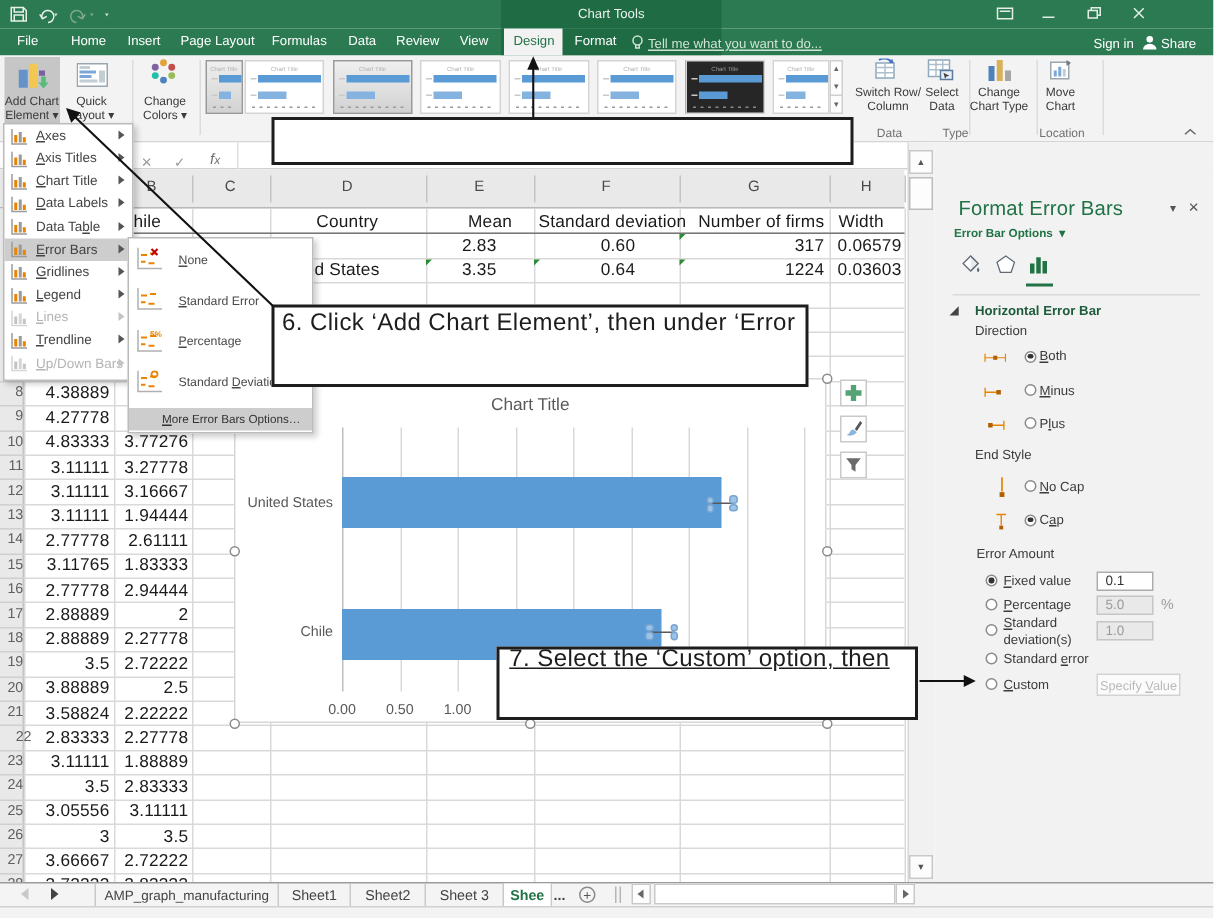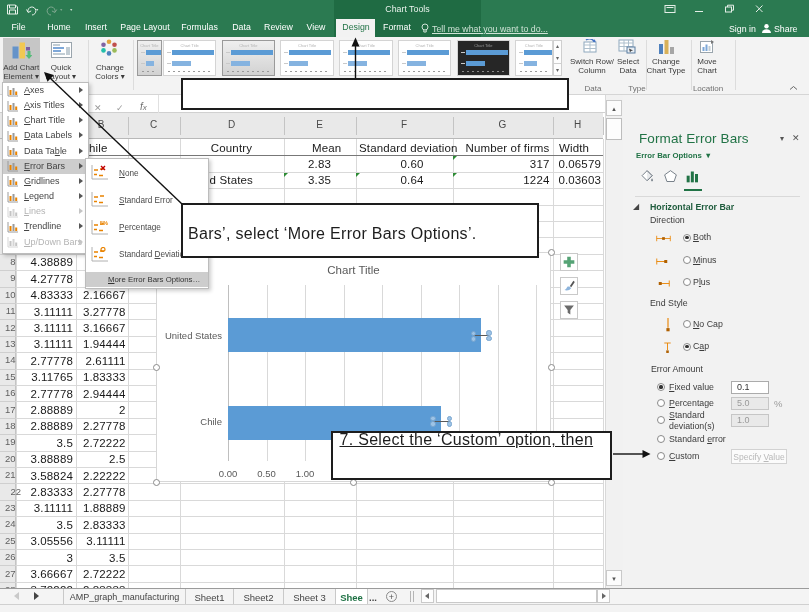--- a/index.html
+++ b/index.html
@@ -400,21 +400,21 @@
 <div class="ab" style="left:16px;top:436.7px;width:57px;text-align:right;font-size:11.5px;letter-spacing:0.15px;color:#1a1a1a;white-space:nowrap;">3.5</div>
 <div class="ab" style="left:16px;top:453.1px;width:57px;text-align:right;font-size:11.5px;letter-spacing:0.15px;color:#1a1a1a;white-space:nowrap;">3.88889</div>
 <div class="ab" style="left:16px;top:469.5px;width:57px;text-align:right;font-size:11.5px;letter-spacing:0.15px;color:#1a1a1a;white-space:nowrap;">3.58824</div>
 <div class="ab" style="left:16px;top:485.9px;width:57px;text-align:right;font-size:11.5px;letter-spacing:0.15px;color:#1a1a1a;white-space:nowrap;">2.83333</div>
 <div class="ab" style="left:16px;top:502.3px;width:57px;text-align:right;font-size:11.5px;letter-spacing:0.15px;color:#1a1a1a;white-space:nowrap;">3.11111</div>
 <div class="ab" style="left:16px;top:518.7px;width:57px;text-align:right;font-size:11.5px;letter-spacing:0.15px;color:#1a1a1a;white-space:nowrap;">3.5</div>
 <div class="ab" style="left:16px;top:535.1px;width:57px;text-align:right;font-size:11.5px;letter-spacing:0.15px;color:#1a1a1a;white-space:nowrap;">3.05556</div>
 <div class="ab" style="left:16px;top:551.5px;width:57px;text-align:right;font-size:11.5px;letter-spacing:0.15px;color:#1a1a1a;white-space:nowrap;">3</div>
 <div class="ab" style="left:16px;top:567.9px;width:57px;text-align:right;font-size:11.5px;letter-spacing:0.15px;color:#1a1a1a;white-space:nowrap;">3.66667</div>
 <div class="ab" style="left:16px;top:584.3px;width:57px;text-align:right;font-size:11.5px;letter-spacing:0.15px;color:#1a1a1a;white-space:nowrap;">3.72222</div>
-<div class="ab" style="left:75.5px;top:289.1px;width:50px;text-align:right;font-size:11.5px;letter-spacing:0.15px;color:#1a1a1a;white-space:nowrap;">2.16667</div>
+<div class="ab" style="left:75.5px;top:289.1px;width:50px;text-align:right;font-size:11.5px;letter-spacing:0.15px;color:#1a1a1a;white-space:nowrap;">3.77276</div>
 <div class="ab" style="left:75.5px;top:305.5px;width:50px;text-align:right;font-size:11.5px;letter-spacing:0.15px;color:#1a1a1a;white-space:nowrap;">3.27778</div>
 <div class="ab" style="left:75.5px;top:321.9px;width:50px;text-align:right;font-size:11.5px;letter-spacing:0.15px;color:#1a1a1a;white-space:nowrap;">3.16667</div>
 <div class="ab" style="left:75.5px;top:338.3px;width:50px;text-align:right;font-size:11.5px;letter-spacing:0.15px;color:#1a1a1a;white-space:nowrap;">1.94444</div>
 <div class="ab" style="left:75.5px;top:354.7px;width:50px;text-align:right;font-size:11.5px;letter-spacing:0.15px;color:#1a1a1a;white-space:nowrap;">2.61111</div>
 <div class="ab" style="left:75.5px;top:371.1px;width:50px;text-align:right;font-size:11.5px;letter-spacing:0.15px;color:#1a1a1a;white-space:nowrap;">1.83333</div>
 <div class="ab" style="left:75.5px;top:387.5px;width:50px;text-align:right;font-size:11.5px;letter-spacing:0.15px;color:#1a1a1a;white-space:nowrap;">2.94444</div>
 <div class="ab" style="left:75.5px;top:403.9px;width:50px;text-align:right;font-size:11.5px;letter-spacing:0.15px;color:#1a1a1a;white-space:nowrap;">2</div>
 <div class="ab" style="left:75.5px;top:420.3px;width:50px;text-align:right;font-size:11.5px;letter-spacing:0.15px;color:#1a1a1a;white-space:nowrap;">2.27778</div>
 <div class="ab" style="left:75.5px;top:436.7px;width:50px;text-align:right;font-size:11.5px;letter-spacing:0.15px;color:#1a1a1a;white-space:nowrap;">2.72222</div>
 <div class="ab" style="left:75.5px;top:453.1px;width:50px;text-align:right;font-size:11.5px;letter-spacing:0.15px;color:#1a1a1a;white-space:nowrap;">2.5</div>
@@ -706,21 +706,21 @@
         <path d="M3 5 h4 M9 4 h4"></path>
         <path d="M3 9.5 h3 M8 10.5 h4"></path>
       </g>
       <circle cx="12" cy="2.5" r="2" stroke="#e98300" fill="none" stroke-width="1.2"></circle>
     </svg>
 <div class="ab" style="left:119px;top:250.4px;font-size:8.2px;color:#4a4a4a;white-space:nowrap;">Standard <u>D</u>eviation</div>
 <div class="ab" style="left:86px;top:271.5px;width:122px;height:15px;background:#cdcdcd;"></div>
 <div class="ab" style="left:108px;top:274.5px;font-size:7.8px;color:#333;white-space:nowrap;"><u>M</u>ore Error Bars Options…</div>
 <div class="ab" style="left:181px;top:78px;width:388px;height:32px;background:#fff;border:2px solid #1d1d1d;"></div>
 <div class="ab" style="left:181px;top:203px;width:358px;height:55px;background:#fff;border:2px solid #1d1d1d;"></div>
-<div class="ab" style="left:188px;top:224.5px;font-size:16px;letter-spacing:0.3px;color:#1d1d1d;white-space:nowrap;">Bars’, select ‘More Error Bars Options’.</div>
+<div class="ab" style="left:188px;top:207px;font-size:16px;letter-spacing:0.3px;color:#1d1d1d;white-space:nowrap;">6. Click ‘Add Chart Element’, then under ‘Error</div>
 <div class="ab" style="left:330.5px;top:431px;width:281.5px;height:49px;background:#fff;border:2px solid #1d1d1d;"></div>
 <div class="ab" style="left:339.5px;top:431.3px;font-size:16px;letter-spacing:0.3px;color:#1d1d1d;white-space:nowrap;text-decoration:underline;">7. Select the ‘Custom’ option, then</div>
 <svg class="ab" style="left:0;top:0;pointer-events:none;" width="809" height="612" viewBox="0 0 809 612">
 <g stroke="#111" stroke-width="1.4" fill="none">
 <path d="M355.5 78 L355.5 46"></path>
 <path d="M182 204 L50 78"></path>
 <path d="M613 454 L643 454"></path>
 </g>
 <g fill="#111">
 <polygon points="355.5,37.5 351.5,46.5 359.5,46.5"></polygon>

